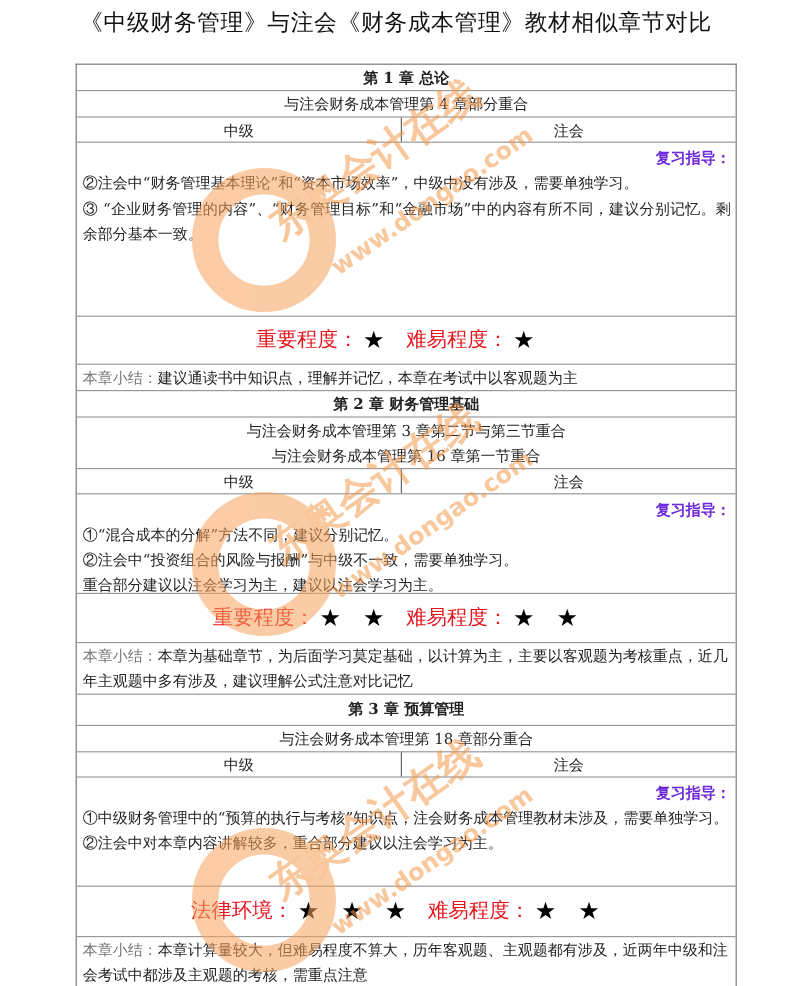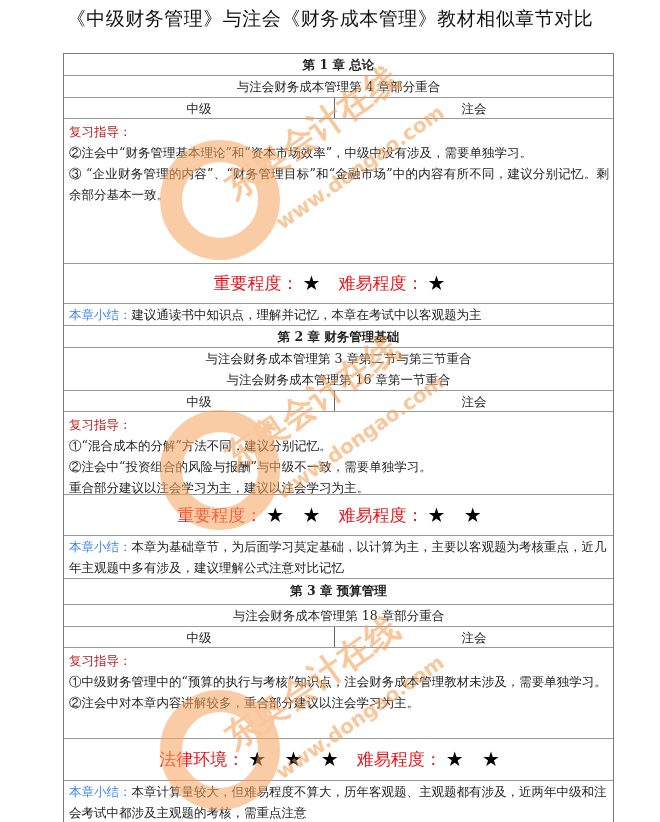--- a/index.html
+++ b/index.html
@@ -25,27 +25,27 @@
     }
     .center { text-align: center; }
     .bold { font-weight: bold; }
     .ch-title { height: 22px; line-height: 22px; font-size: 12.5px; }
     .overlap { padding: 0; }
     .overlap div { height: 21px; line-height: 21px; }
     .hdr { display: flex; height: 21px; line-height: 21px; font-weight: normal; }
     .hdr .col { flex: 1; text-align: center; }
     .hdr .col.left { border-right: 1px solid #666; width: 270px; flex: none; }
     .guide { padding: 2px 4px 2px 5px; }
-    .guide .lbl { color: #b91c1c; font-weight: normal; }
+    .guide .lbl { color: #6d28d9; font-weight: bold; text-align: right; }
     .guide p { margin: 0; text-align: justify; }
     .rating { display: flex; align-items: center; justify-content: center; }
     .rating .rl { color: #e8141c; font-size: 17px; }
     .rating .stars { color: #000; font-size: 20px; margin: 0 12px 0 4px; letter-spacing: 6px; }
     .summary { padding: 0 4px 0 5px; }
-    .summary .sl { color: #3b82f6; }
+    .summary .sl { color: #737373; }
     .wm {
       position: absolute; pointer-events: none; opacity: 0.55;
     }
     .wm .ring {
       position: absolute; border-radius: 50%;
       border: 22px solid #f7a35c; box-sizing: border-box;
     }
     .wm .text {
       position: absolute; color: #f59a4d; font-family: "DejaVu Sans", sans-serif;
       font-weight: bold; transform: rotate(-35deg); white-space: nowrap;

